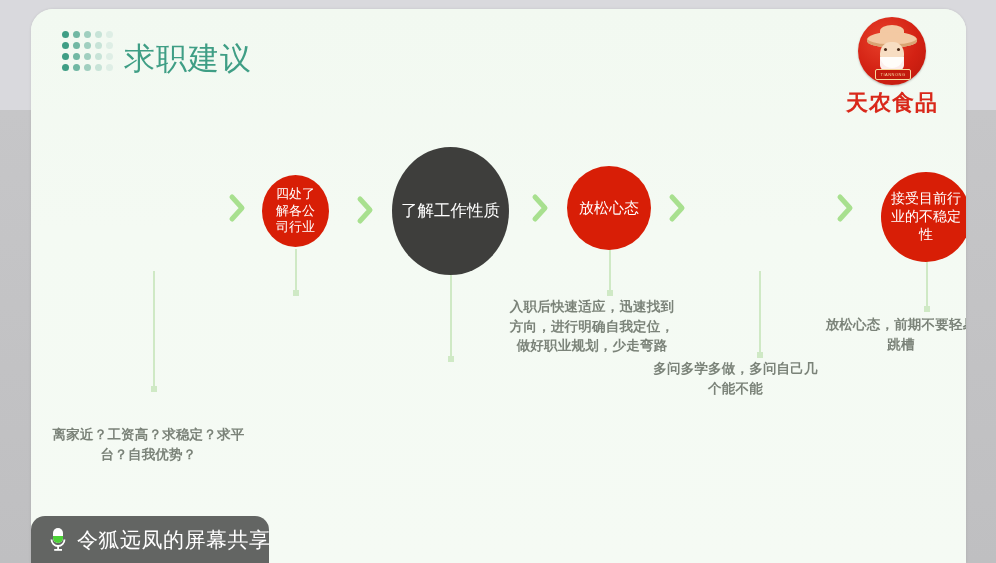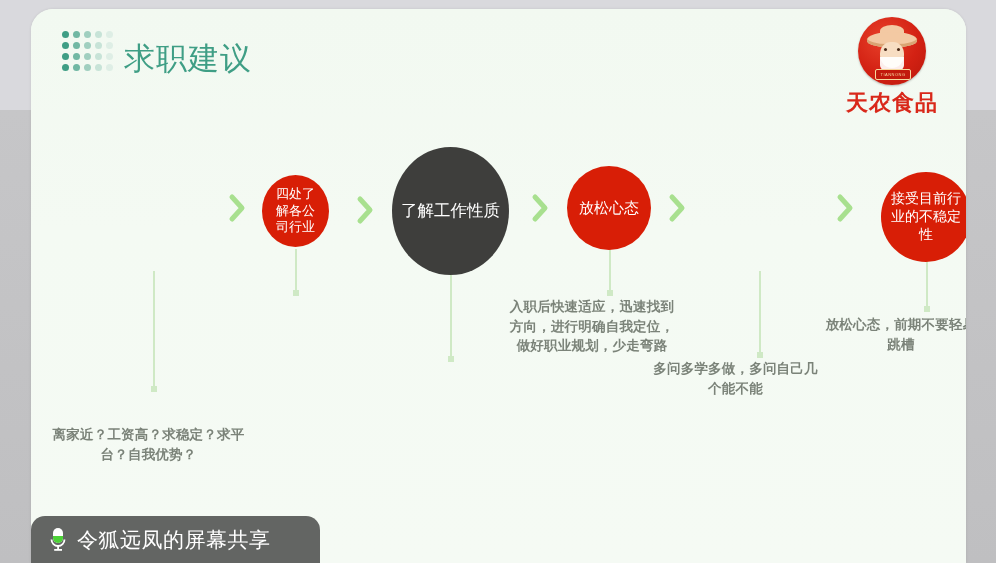--- a/index.html
+++ b/index.html
@@ -201,21 +201,21 @@
     line-height: 1.45;
     text-align: center;
     font-weight: bold;
     letter-spacing: 0.2px;
   }
   
   #share-bar {
     position: absolute;
     left: 31px;
     bottom: 0px;
-    width: 289px;
+    width: 238px;
     height: 47px;
     background: #636563;
     border-radius: 14px 14px 0 0;
     display: flex;
     align-items: center;
     padding-left: 18px;
     box-sizing: border-box;
   }
   #mic-icon {
     position: relative;

